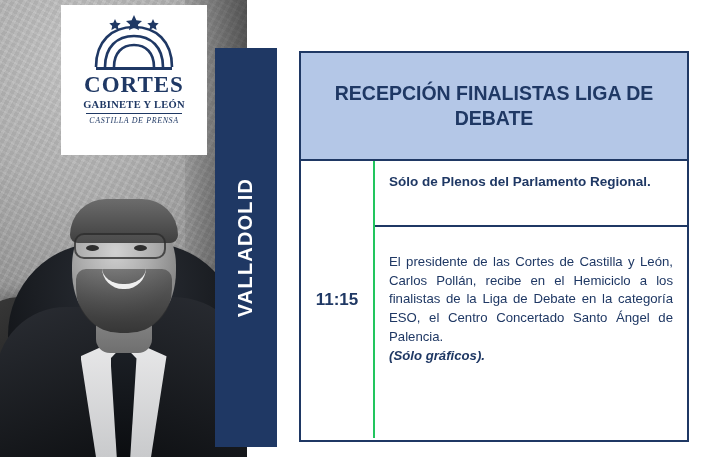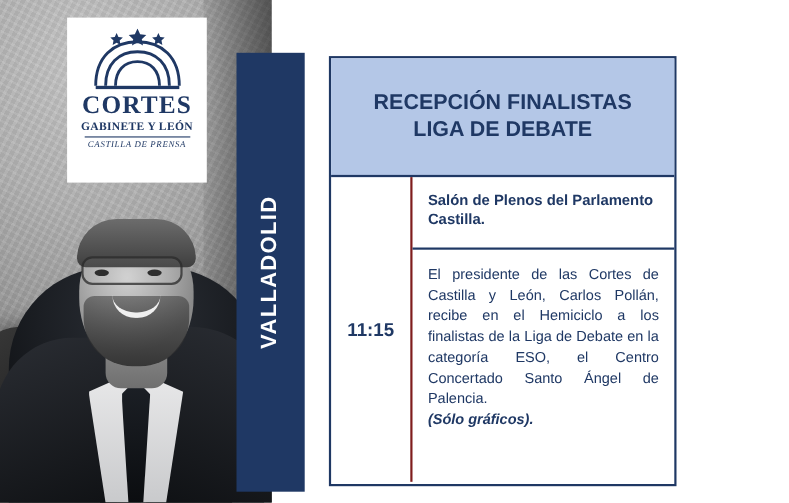--- a/index.html
+++ b/index.html
@@ -187,22 +187,22 @@
     width: 44px;
     height: 16px;
     border-bottom: 5px solid #efefef;
     border-radius: 0 0 26px 26px;
   }
 
   
   .logo-card {
     position: absolute;
     left: 61px;
-    top: 16px;
-    width: 127px;
+    top: 5px;
+    width: 146px;
     height: 150px;
     background: #ffffff;
     display: flex;
     flex-direction: column;
     align-items: center;
     justify-content: flex-start;
     padding-top: 10px;
     box-sizing: border-box;
   }
   .logo-card svg { display: block; }
@@ -256,21 +256,21 @@
     font-weight: bold;
     font-size: 20px;
     letter-spacing: 1.2px;
   }
 
   
   .table {
     position: absolute;
     left: 299px;
     top: 51px;
-    width: 316px;
+    width: 390px;
     height: 391px;
     border: 2px solid #1f3864;
     box-sizing: border-box;
     background: #ffffff;
   }
   .table-head {
     height: 108px;
     background: #b4c7e7;
     border-bottom: 2px solid #1f3864;
     box-sizing: border-box;
@@ -286,21 +286,21 @@
     color: #1f3864;
     text-align: center;
     line-height: 1.28;
   }
   .table-body {
     display: flex;
     height: calc(100% - 110px);
   }
   .col-time {
     width: 74px;
-    border-right: 2px solid #7f1d1d;
+    border-right: 2px solid #22c55e;
     box-sizing: border-box;
     display: flex;
     align-items: center;
     justify-content: center;
   }
   .col-time .time {
     font-size: 17px;
     font-weight: bold;
     color: #1f3864;
   }
@@ -315,21 +315,21 @@
     min-height: 66px;
   }
   .cell-venue p {
     margin: 0;
     font-size: 13.5px;
     font-weight: bold;
     color: #1f3864;
     line-height: 1.35;
   }
   .cell-desc {
-    padding: 14px 14px 10px 14px;
+    padding: 26px 14px 10px 14px;
   }
   .cell-desc p {
     margin: 0;
     font-size: 13.2px;
     color: #1f3864;
     line-height: 1.42;
     text-align: justify;
   }
   .cell-desc p.note {
     font-style: italic;
@@ -389,21 +389,21 @@
 <div class="table">
   <div class="table-head">
     <h1>RECEPCIÓN FINALISTAS LIGA DE DEBATE</h1>
   </div>
   <div class="table-body">
     <div class="col-time">
       <span class="time">11:15</span>
     </div>
     <div class="col-text">
       <div class="cell-venue">
-        <p>Salón de Plenos del Parlamento Castilla.</p>
+        <p>Sólo de Plenos del Parlamento Regional.</p>
       </div>
       <div class="cell-desc">
         <p>El presidente de las Cortes de Castilla y León, Carlos Pollán, recibe en el Hemiciclo a los finalistas de la Liga de Debate en la categoría ESO, el Centro Concertado Santo Ángel de Palencia.</p>
         <p class="note">(Sólo gráficos).</p>
       </div>
     </div>
   </div>
 </div>
 
 </body></html>

